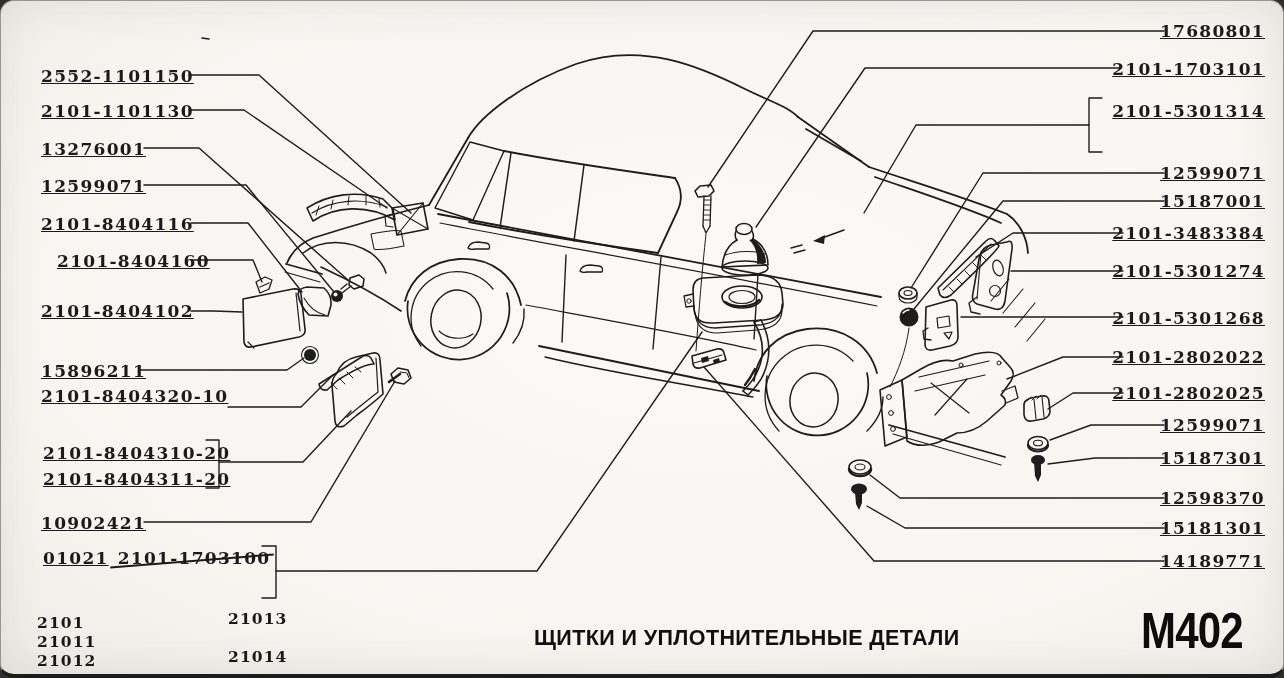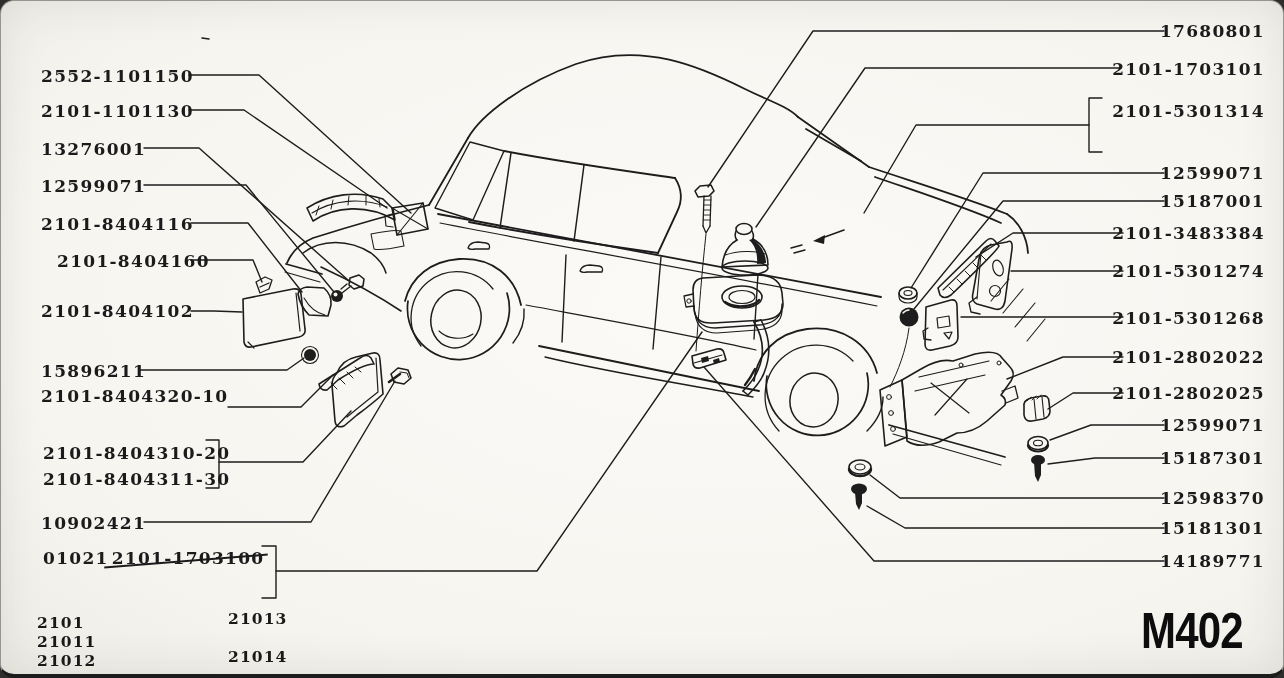--- a/index.html
+++ b/index.html
@@ -6,23 +6,23 @@
   .page{
     position:relative;width:1284px;height:678px;box-sizing:border-box;
     background:#f7f6f2;
     background-image:radial-gradient(ellipse at 55% 45%, #fbfaf7 0%, #f6f5f0 70%, #edecE6 100%);
     border:1px solid #97958f;border-bottom:4px solid #1c1c1c;border-radius:14px;
     overflow:hidden;box-shadow:inset 0 0 46px rgba(60,55,40,.10);
     font-family:"DejaVu Serif",serif;color:#1b1b1b;
   }
   svg.art{position:absolute;left:0;top:0;}
   .plabel{position:absolute;font:700 17px "DejaVu Serif",serif;letter-spacing:1.3px;
-          color:#1b1b1b;white-space:nowrap;line-height:22px;}
+          color:#1b1b1b;white-space:nowrap;line-height:22px;text-decoration:underline;}
   .plabel.r{right:18px;text-align:right;}
-  .prefix{margin-right:3px;}
+  .prefix{margin-right:9px;}
   .struck{position:relative;display:inline-block;}
   .struck::after{content:"";position:absolute;left:-8px;right:-3px;top:57%;height:2.2px;
                  background:#1b1b1b;transform:rotate(-4.5deg);}
   .model{position:absolute;font:700 15.5px "DejaVu Serif",serif;letter-spacing:1.1px;color:#191919;}
   .caption{position:absolute;left:533px;top:625px;font:700 21.5px "Liberation Sans",sans-serif;
            letter-spacing:.4px;color:#111;}
   .sheet{position:absolute;left:1140px;top:601px;font:700 50px "Liberation Sans",sans-serif;
          letter-spacing:-1px;color:#0d0d0d;transform:scaleX(.84);transform-origin:left center;}
 </style>
 </head>
@@ -296,21 +296,21 @@
   <div class="plabel" style="left:40px;top:64px"><span>2552-1101150</span></div>
   <div class="plabel" style="left:40px;top:99px"><span>2101-1101130</span></div>
   <div class="plabel" style="left:40px;top:137px"><span>13276001</span></div>
   <div class="plabel" style="left:40px;top:174px"><span>12599071</span></div>
   <div class="plabel" style="left:40px;top:212px"><span>2101-8404116</span></div>
   <div class="plabel" style="left:56px;top:249px"><span>2101-8404160</span></div>
   <div class="plabel" style="left:40px;top:299px"><span>2101-8404102</span></div>
   <div class="plabel" style="left:40px;top:359px"><span>15896211</span></div>
   <div class="plabel" style="left:40px;top:384px"><span>2101-8404320-10</span></div>
   <div class="plabel" style="left:42px;top:441px"><span>2101-8404310-20</span></div>
-  <div class="plabel" style="left:42px;top:467px"><span>2101-8404311-30</span></div>
+  <div class="plabel" style="left:42px;top:467px"><span>2101-8404311-20</span></div>
   <div class="plabel" style="left:40px;top:511px"><span>10902421</span></div>
   <div class="plabel" style="left:42px;top:546px"><span class="prefix">01021</span><span class="struck">2101-1703100</span></div>
 
   <div class="plabel r" style="top:19px"><span>17680801</span></div>
   <div class="plabel r" style="top:57px"><span>2101-1703101</span></div>
   <div class="plabel r" style="top:99px"><span>2101-5301314</span></div>
   <div class="plabel r" style="top:161px"><span>12599071</span></div>
   <div class="plabel r" style="top:189px"><span>15187001</span></div>
   <div class="plabel r" style="top:221px"><span>2101-3483384</span></div>
   <div class="plabel r" style="top:259px"><span>2101-5301274</span></div>
@@ -322,15 +322,16 @@
   <div class="plabel r" style="top:486px"><span>12598370</span></div>
   <div class="plabel r" style="top:516px"><span>15181301</span></div>
   <div class="plabel r" style="top:549px"><span>14189771</span></div>
 
   <div class="model" style="left:36px;top:612px">2101</div>
   <div class="model" style="left:36px;top:631px">21011</div>
   <div class="model" style="left:36px;top:650px">21012</div>
   <div class="model" style="left:227px;top:608px">21013</div>
   <div class="model" style="left:227px;top:646px">21014</div>
 
+  <div class="caption">ЩИТКИ И УПЛОТНИТЕЛЬНЫЕ ДЕТАЛИ</div>
   <div class="sheet">M402</div>
 
 </div>
 
 </body></html>

